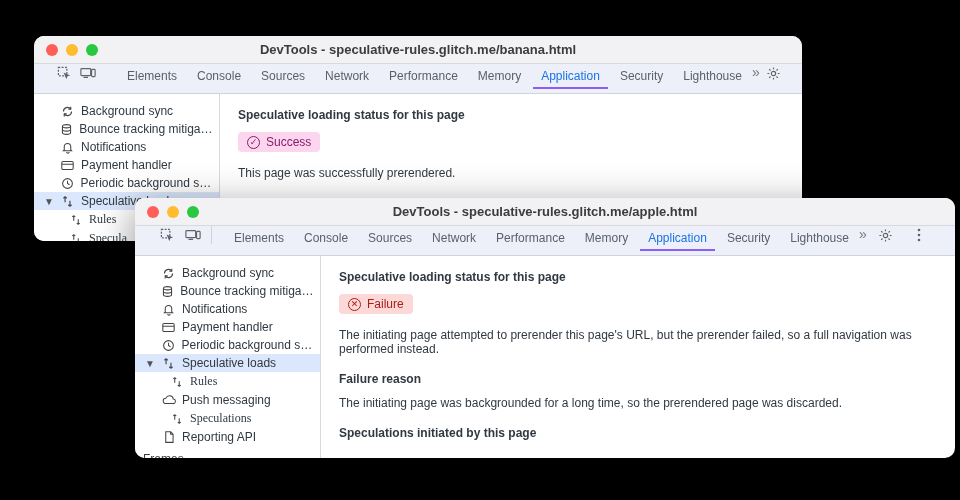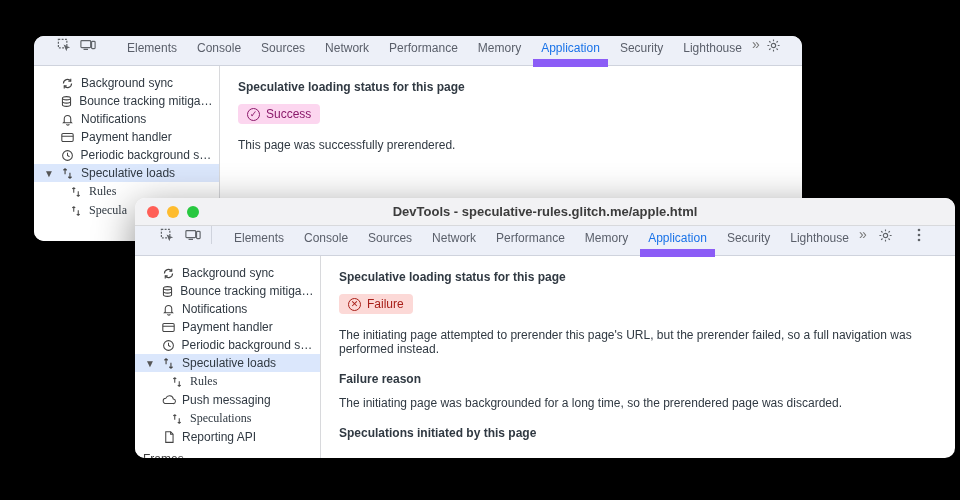--- a/index.html
+++ b/index.html
@@ -40,21 +40,21 @@
     height: 30px;
     background: #edf0f8;
     border-bottom: 1px solid #cfd3dd;
     display:flex; align-items:flex-start;
     padding: 0 20px;
     gap: 2px;
   }
   .tool-icon { width:18px; height:18px; display:flex; align-items:center; justify-content:center; color:#5f6368; margin:0 3px;}
   .tabs { display:flex; gap: 4px; margin-left:8px; }
   .tab { padding: 5px 8px 6px; font-size:12px; color:#5a5f6a; cursor:default;}
-  .tab.active { color:#1a73e8; border-bottom:8px solid #8b5cf6; padding-bottom:4px;}
+  .tab.active { color:#1a73e8; border-bottom:2px solid #8b5cf6; padding-bottom:4px;}
   .tabstrip .right { margin-left:auto; display:flex; align-items:center; gap:10px; padding-right:4px;}
   .chev { color:#777; font-size:14px; }
 
   .body { display:flex; flex:1; min-height:0;}
   .sidebar {
     width: 186px;
     border-right: 1px solid #d8d9dc;
     padding-top: 8px;
     background:#fff;
     overflow:hidden;
@@ -75,20 +75,28 @@
   .badge .bicon { width:13px; height:13px; border:1.4px solid currentColor; border-radius:50%; display:flex; align-items:center; justify-content:center; font-size:9px; line-height:1;}
   .para { margin-top: 4px; }
   .content > * + h4 { margin-top:16px; }
 
   svg { display:block; }
 </style>
 </head>
 <body>
 
 <div class="window win-back">
+  <div class="titlebar">
+    <div class="traffic">
+      <div class="dot r"></div>
+      <div class="dot y"></div>
+      <div class="dot g"></div>
+    </div>
+    <div class="title">DevTools - speculative-rules.glitch.me/banana.html</div>
+  </div>
 
   <div class="tabstrip">
     <div class="tool-icon">
       <svg width="15" height="15" viewBox="0 0 16 16" fill="none" stroke="currentColor" stroke-width="1.3">
           <rect x="1.5" y="1.5" width="9" height="9" stroke-dasharray="2 1.5"></rect>
           <path d="M7 7l7 3-3 1-1 3z" fill="currentColor" stroke="none"></path>
         </svg>
     </div>
     <div class="tool-icon">
       <svg width="16" height="14" viewBox="0 0 18 14" fill="none" stroke="currentColor" stroke-width="1.3">

